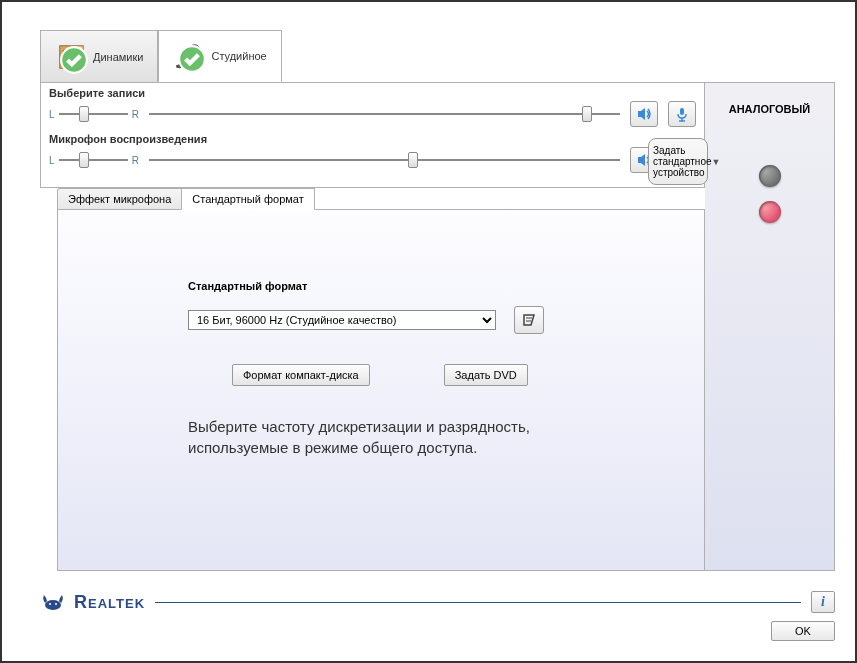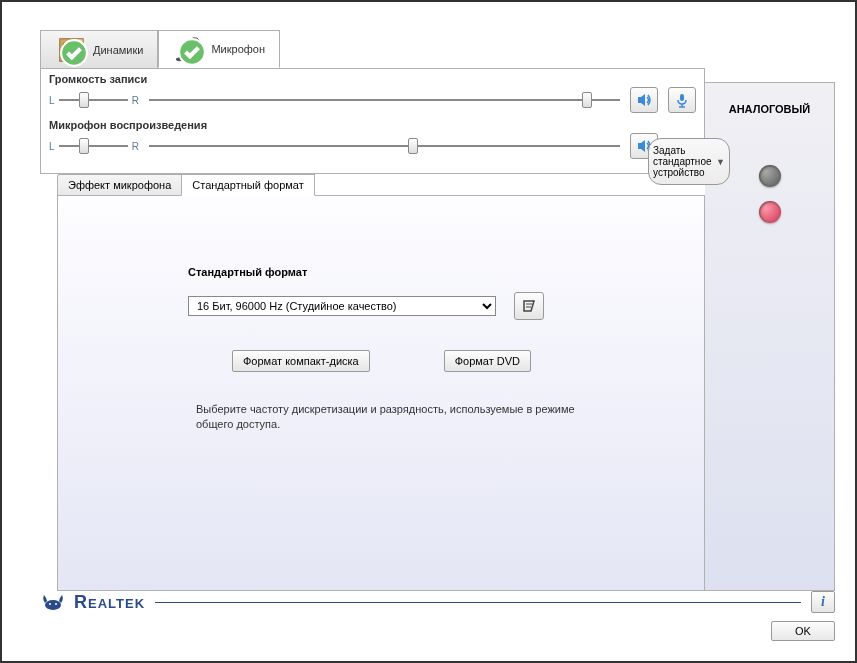--- a/index.html
+++ b/index.html
@@ -36,21 +36,21 @@
 }
 .device-tab {
   display: flex;
   align-items: center;
   gap: 6px;
   padding: 8px 14px;
   border: 1px solid #b0b0b0;
   border-bottom: none;
   cursor: pointer;
   background: linear-gradient(#f5f5f5, #e0e0e0);
-  height: 38px;
+  height: 52px;
 }
 .device-tab.active {
   background: #fff;
   position: relative;
   z-index: 2;
   border-bottom: 1px solid #fff;
   margin-bottom: -1px;
 }
 .device-tab-icon {
   width: 32px;
@@ -186,49 +186,48 @@
 .preset-button {
   padding: 4px 10px;
   border: 1px solid #999;
   background: linear-gradient(#fdfdfd, #e5e5e5);
   font-size: 11px;
   cursor: pointer;
   border-radius: 2px;
   margin-left: 24px;
 }
 .hint-text {
-  font-size: 11px;
+  font-size: 15px;
   color: #333;
   max-width: 380px;
   line-height: 1.4;
-  margin-left: 8px;
 }
 .right-sidebar {
   width: 130px;
   border: 1px solid #b0b0b0;
   border-left: none;
   background: linear-gradient(#f0f0f4, #dde0f0);
   display: flex;
   flex-direction: column;
   align-items: center;
   padding-top: 20px;
 }
 .default-device-btn {
-  width: 82px;
+  width: 60px;
   padding: 6px 4px;
   border: 1px solid #999;
   background: linear-gradient(#f8f8f8, #ececec);
   font-size: 10px;
   text-align: left;
   margin-bottom: 12px;
   display: flex;
   align-items: center;
   justify-content: space-between;
   cursor: pointer;
-  border-radius: 13px;
+  border-radius: 8px;
   position: absolute;
   left: 608px;
   top: 108px;
 }
 .analog-title {
   font-size: 11px;
   font-weight: bold;
   margin-bottom: 50px;
 }
 .jack-indicator {
@@ -237,21 +236,21 @@
   border-radius: 50%;
   margin-bottom: 14px;
   box-shadow: inset 1px 1px 3px rgba(0,0,0,0.5), 0 1px 2px rgba(0,0,0,0.3);
 }
 .jack-gray { background: radial-gradient(circle at 30% 30%, #aaa, #555); }
 .jack-pink { background: radial-gradient(circle at 30% 30%, #ff9aaa, #cc3355); }
 .footer {
   display: flex;
   align-items: center;
   justify-content: space-between;
-  padding-top: 0;
+  padding-top: 20px;
 }
 .realtek-logo {
   display: flex;
   align-items: center;
   gap: 8px;
   color: #2a4a8a;
   font-variant: small-caps;
   font-weight: bold;
   font-size: 18px;
   letter-spacing: 1px;
@@ -331,27 +330,27 @@
             <svg viewBox="0 0 32 32">
               <ellipse cx="22" cy="8" rx="5" ry="4" fill="#888" stroke="#555"></ellipse>
               <path d="M20 11 Q 10 18 6 26" stroke="#888" stroke-width="3" fill="none"></path>
               <ellipse cx="6" cy="27" rx="4" ry="2" fill="#555"></ellipse>
             </svg>
             <svg class="check-badge" viewBox="0 0 14 14">
                 <circle cx="7" cy="7" r="6" fill="#6ac06a" stroke="#fff"></circle>
                 <path d="M4 7 L6 9 L10 5" stroke="#fff" stroke-width="2" fill="none"></path>
               </svg>
           </div>
-          <span class="device-tab-label">Микрофон</span>
+          <span class="device-tab-label">Студийное</span>
         </div>
       </div>
 
       <div class="controls-panel">
         <div class="control-group">
-          <div class="control-group-title">Громкость записи</div>
+          <div class="control-group-title">Выберите записи</div>
           <div class="control-row">
             <div class="balance-control">
               <span class="balance-label">L</span>
               <div class="balance-slider">
                 <div class="slider-track"></div>
                 <div class="slider-thumb" style="left:30%"></div>
               </div>
               <span class="balance-label">R</span>
             </div>
             <div class="volume-slider">
@@ -418,21 +417,21 @@
               <div class="icon-button" style="width:30px;height:28px">
                 <svg width="18" height="18" viewBox="0 0 18 18">
                     <path d="M4 4 L14 4 L11 14 L4 14 Z" fill="none" stroke="#444" stroke-width="1.5"></path>
                     <line x1="6" y1="7" x2="12" y2="7" stroke="#444"></line>
                     <line x1="6" y1="10" x2="11" y2="10" stroke="#444"></line>
                   </svg>
               </div>
             </div>
             <div class="preset-buttons">
               <button class="preset-button">Формат компакт-диска</button>
-              <button class="preset-button">Формат DVD</button>
+              <button class="preset-button">Задать DVD</button>
             </div>
             <div class="hint-text">Выберите частоту дискретизации и разрядность, используемые в режиме общего доступа.</div>
           </div>
         </div>
       </div>
 
     </div>
 
     <div class="default-device-btn">
       <span>Задать стандартное устройство</span>

